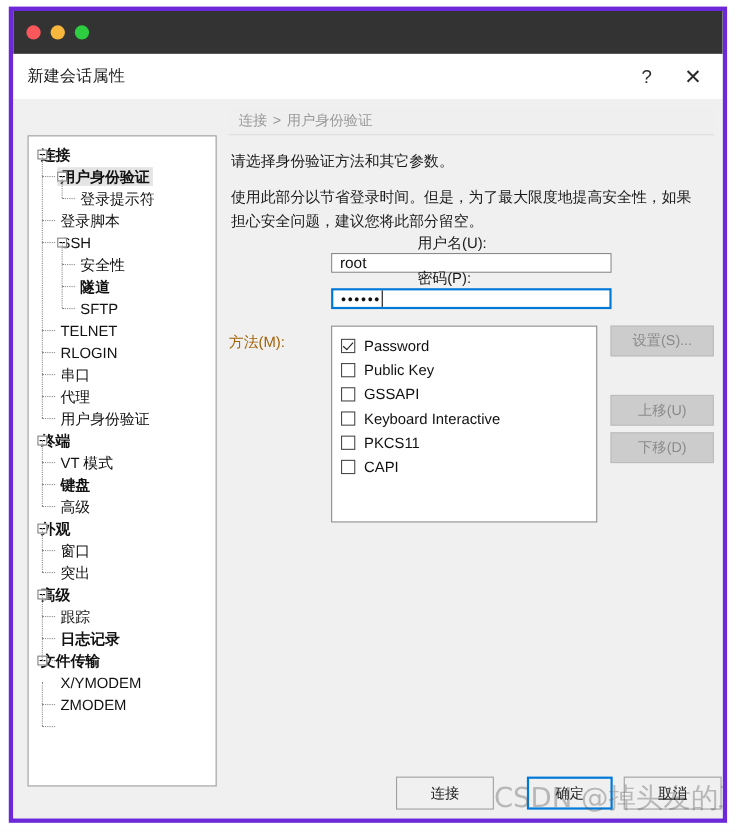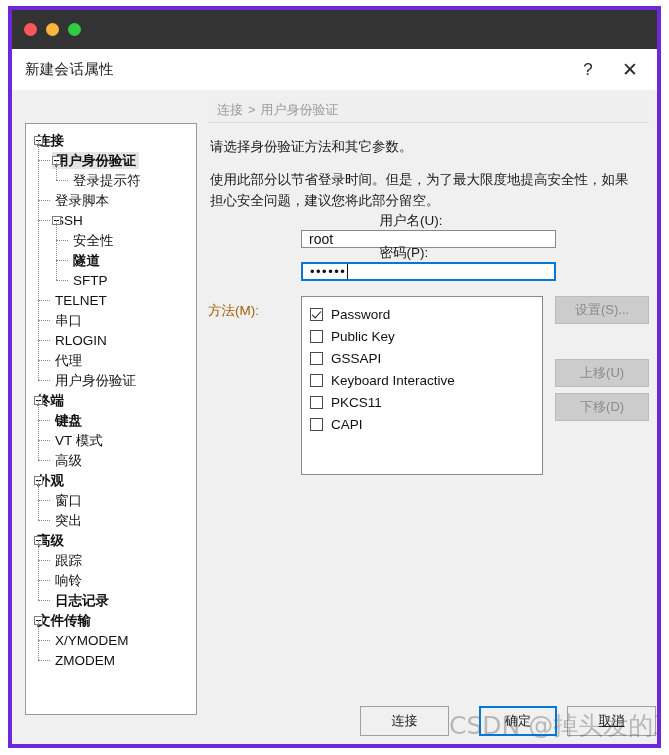--- a/index.html
+++ b/index.html
@@ -325,63 +325,60 @@
         <div class="node lvl2 bold">
           <span class="lbl">隧道</span>
         </div>
         <div class="node lvl2">
           <span class="lbl">SFTP</span>
         </div>
         <div class="node lvl1">
           <span class="lbl">TELNET</span>
         </div>
         <div class="node lvl1">
+          <span class="lbl">RLOGIN</span>
+        </div>
+        <div class="node lvl1">
           <span class="lbl">串口</span>
         </div>
         <div class="node lvl1">
-          <span class="lbl">RLOGIN</span>
-        </div>
-        <div class="node lvl1">
           <span class="lbl">代理</span>
         </div>
         <div class="node lvl1">
           <span class="lbl">用户身份验证</span>
         </div>
         <div class="node lvl0 bold">
           <span class="exp"></span>
           <span class="lbl">终端</span>
+        </div>
+        <div class="node lvl1">
+          <span class="lbl">VT 模式</span>
         </div>
         <div class="node lvl1 bold">
           <span class="lbl">键盘</span>
         </div>
         <div class="node lvl1">
-          <span class="lbl">VT 模式</span>
-        </div>
-        <div class="node lvl1">
           <span class="lbl">高级</span>
         </div>
         <div class="node lvl0 bold">
           <span class="exp"></span>
           <span class="lbl">外观</span>
         </div>
         <div class="node lvl1">
           <span class="lbl">窗口</span>
         </div>
         <div class="node lvl1">
           <span class="lbl">突出</span>
         </div>
         <div class="node lvl0 bold">
           <span class="exp"></span>
           <span class="lbl">高级</span>
         </div>
         <div class="node lvl1">
           <span class="lbl">跟踪</span>
-        </div>
-        <div class="node lvl1">
-          <span class="lbl">响铃</span>
         </div>
         <div class="node lvl1 bold">
           <span class="lbl">日志记录</span>
         </div>
         <div class="node lvl0 bold">
           <span class="exp"></span>
           <span class="lbl">文件传输</span>
         </div>
         <div class="node lvl1">
           <span class="lbl">X/YMODEM</span>

